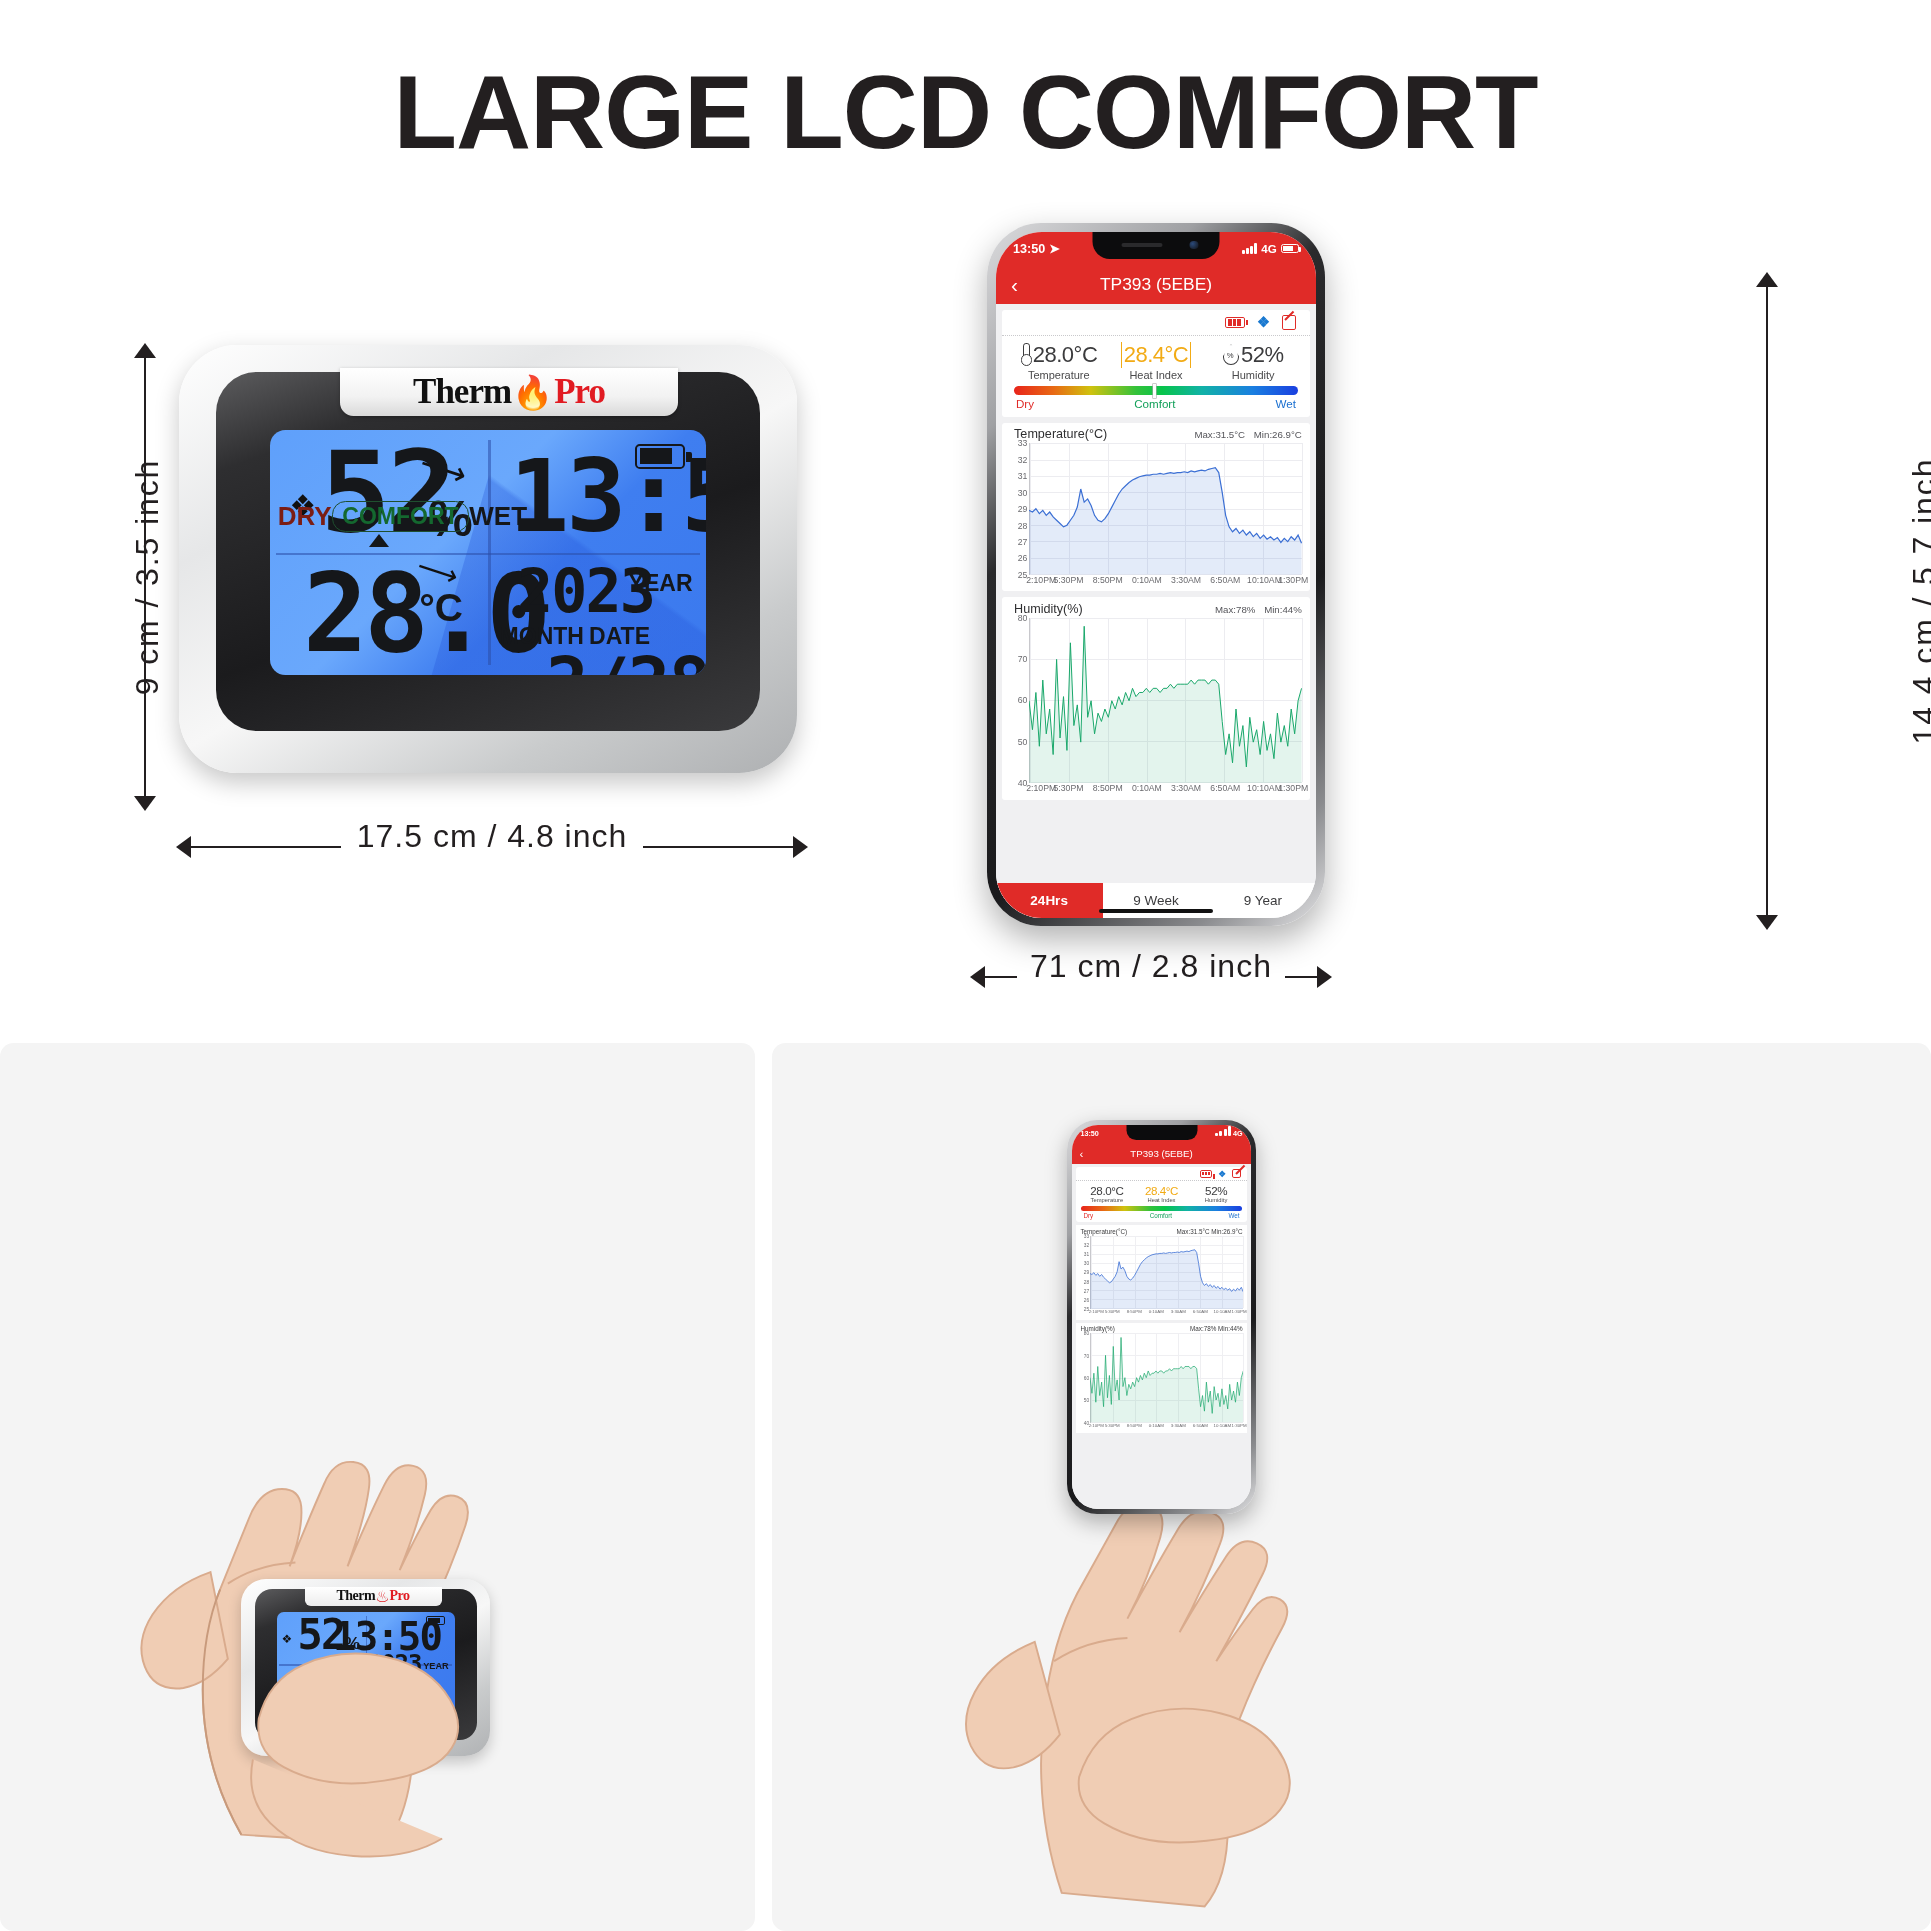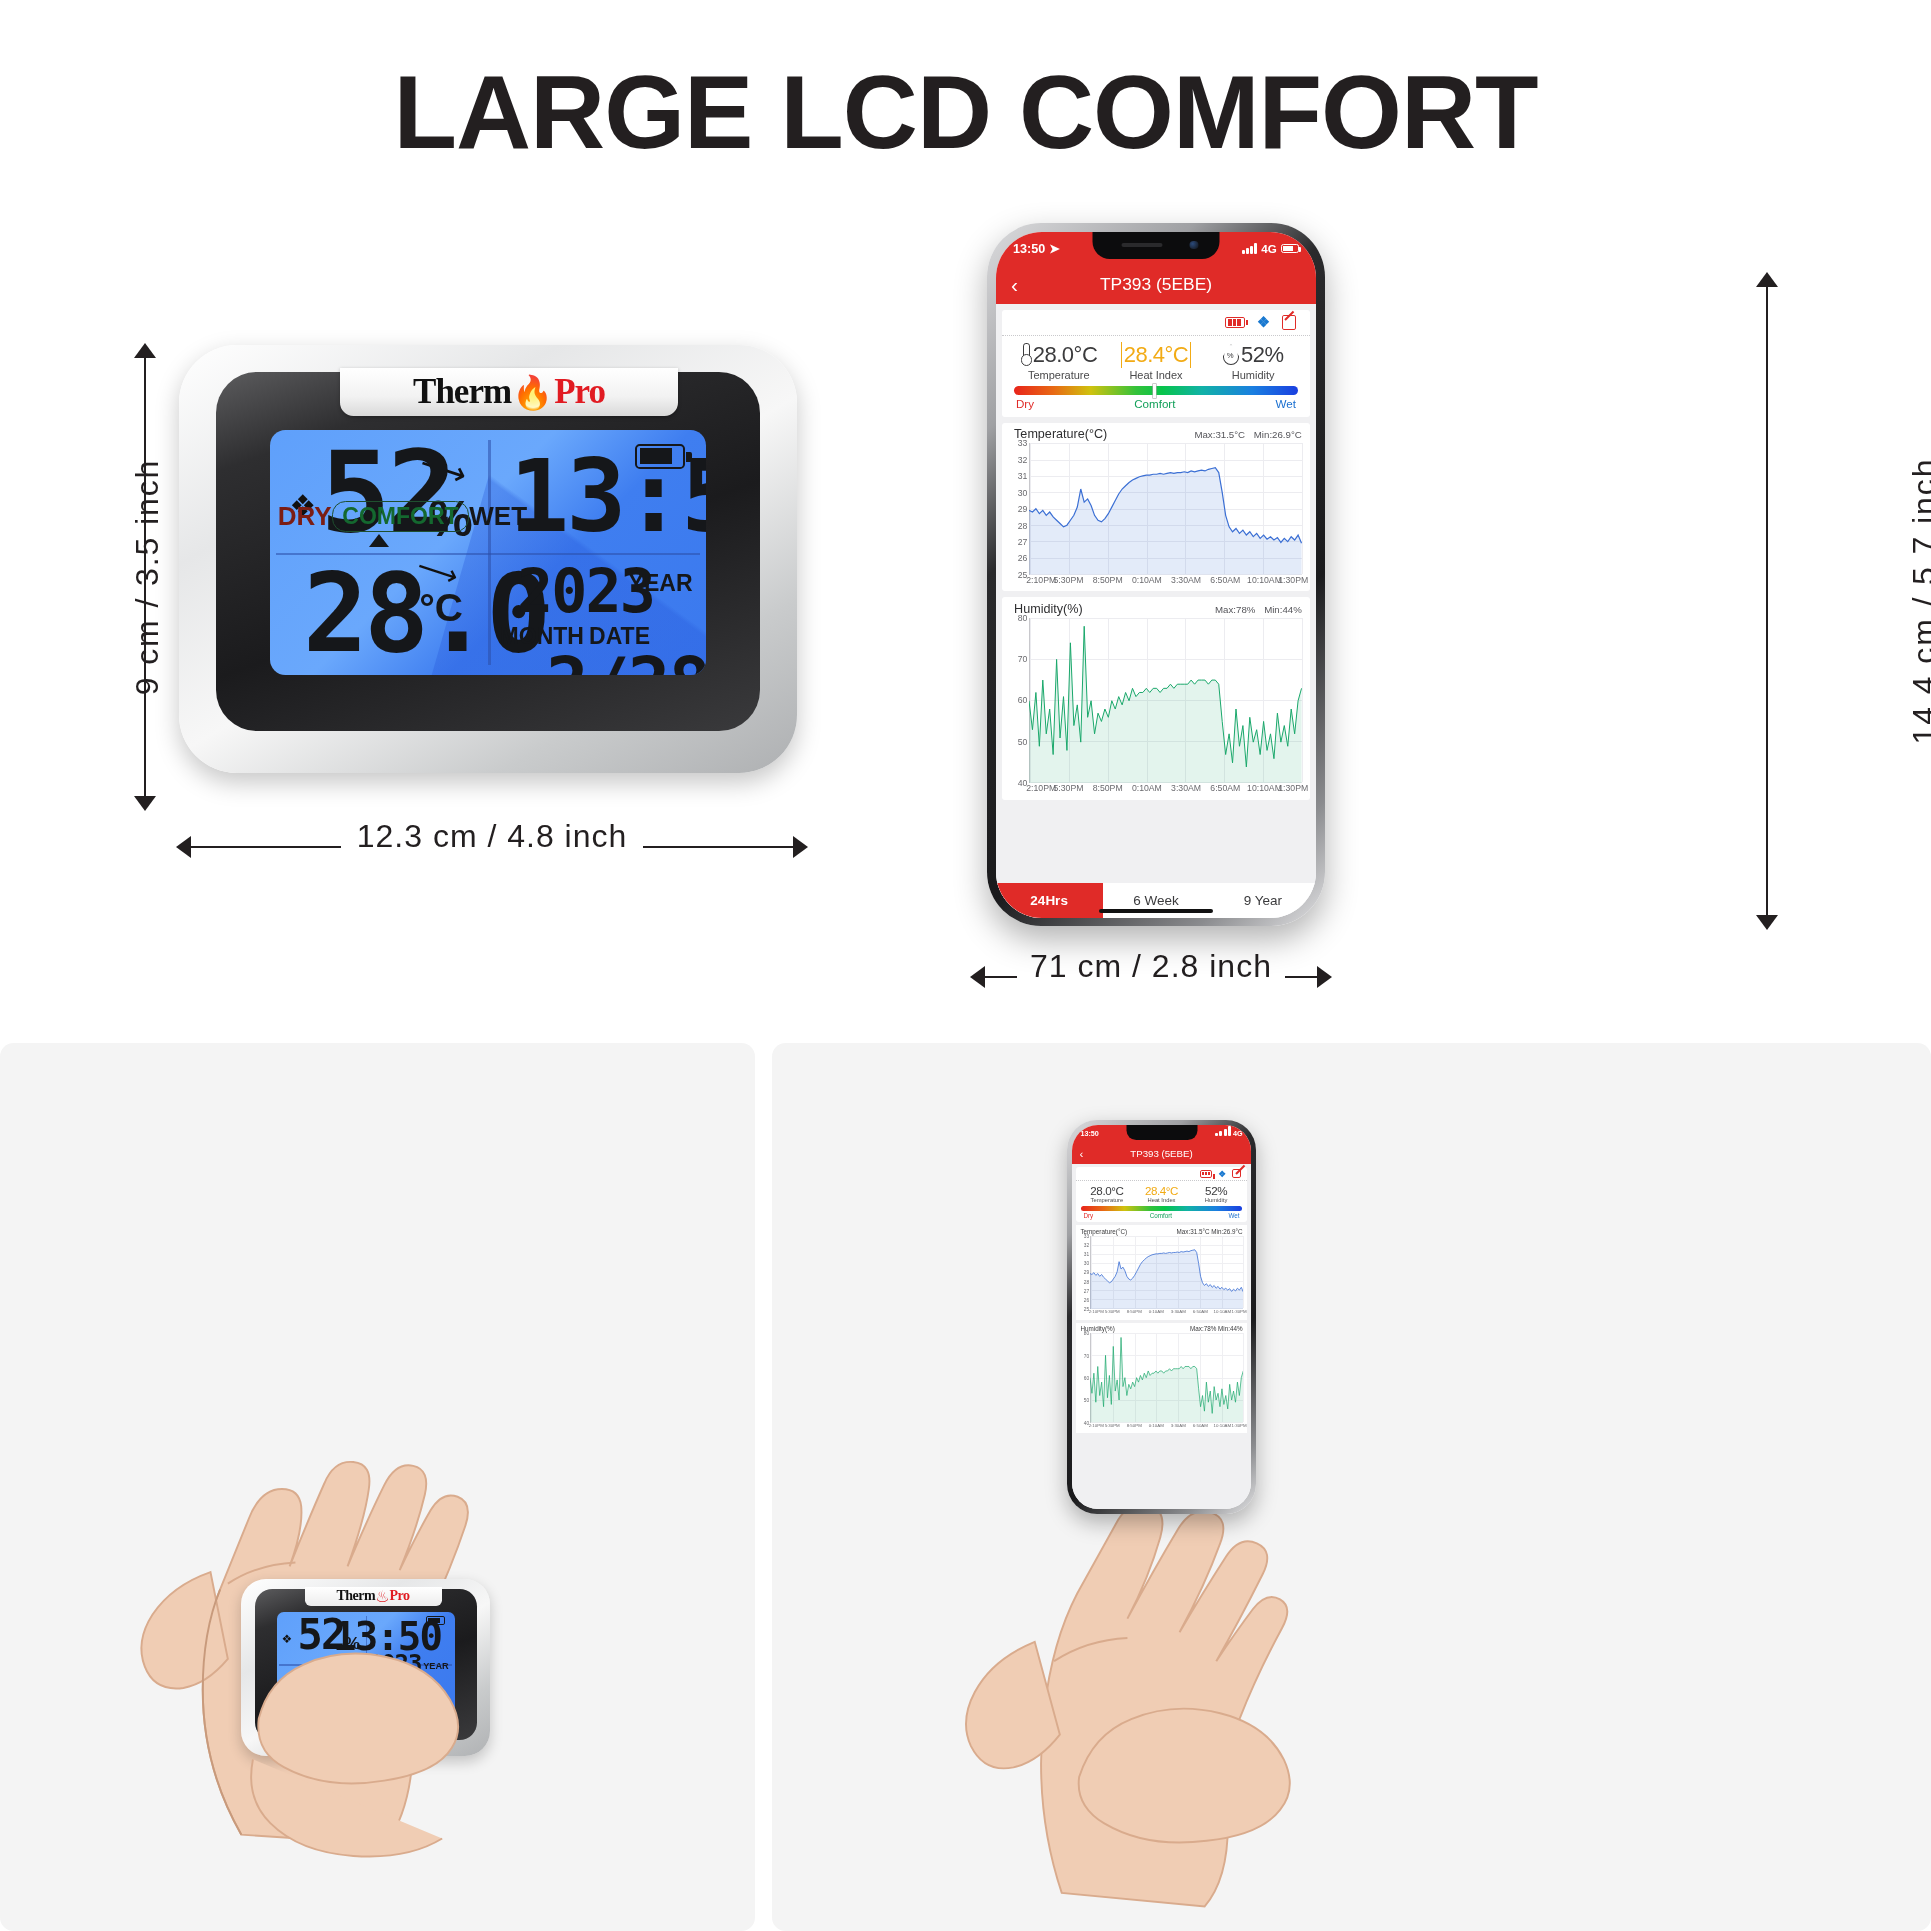--- a/index.html
+++ b/index.html
@@ -336,21 +336,21 @@
   <div class="ah top"></div>
   <div class="line"></div>
   <div class="ah bot"></div>
   <div class="lbl">9 cm / 3.5 inch</div>
 </div>
 
 <div class="dim-h">
   <div class="ah l"></div>
   <div class="line"></div>
   <div class="ah r"></div>
-  <div class="lbl">12.3 cm / 4.8 inch</div>
+  <div class="lbl">17.5 cm / 4.8 inch</div>
 </div>
 
 <div class="device">
   <div class="device-inner">
     <div class="brandplate">
       <span class="bt">Therm</span>
         <span class="flame">🔥</span>
         <span class="bt br">Pro</span>
     </div>
     <div class="lcd">
@@ -586,21 +586,21 @@
                 <span style="left: 71.4286%;">6:50AM</span>
                 <span style="left: 85.7143%;">10:10AM</span>
                 <span style="left: 100%; transform: translateX(-85%);">1:30PM</span>
               </div>
           </div>
         </div>
       </div>
 
       <div class="tabs" id="main-tabs">
           <div class="active">24Hrs</div>
-          <div>6 Week</div>
+          <div>9 Week</div>
           <div>9 Year</div>
         </div>
       <div class="homebar"></div>
     </div>
   </div>
 </div>
 
 <div class="panel panel-l">
   <svg class="hand-svg" viewBox="0 0 782 920">
     <g fill="#f0cdb4" stroke="#d9ab8d" stroke-width="2">

